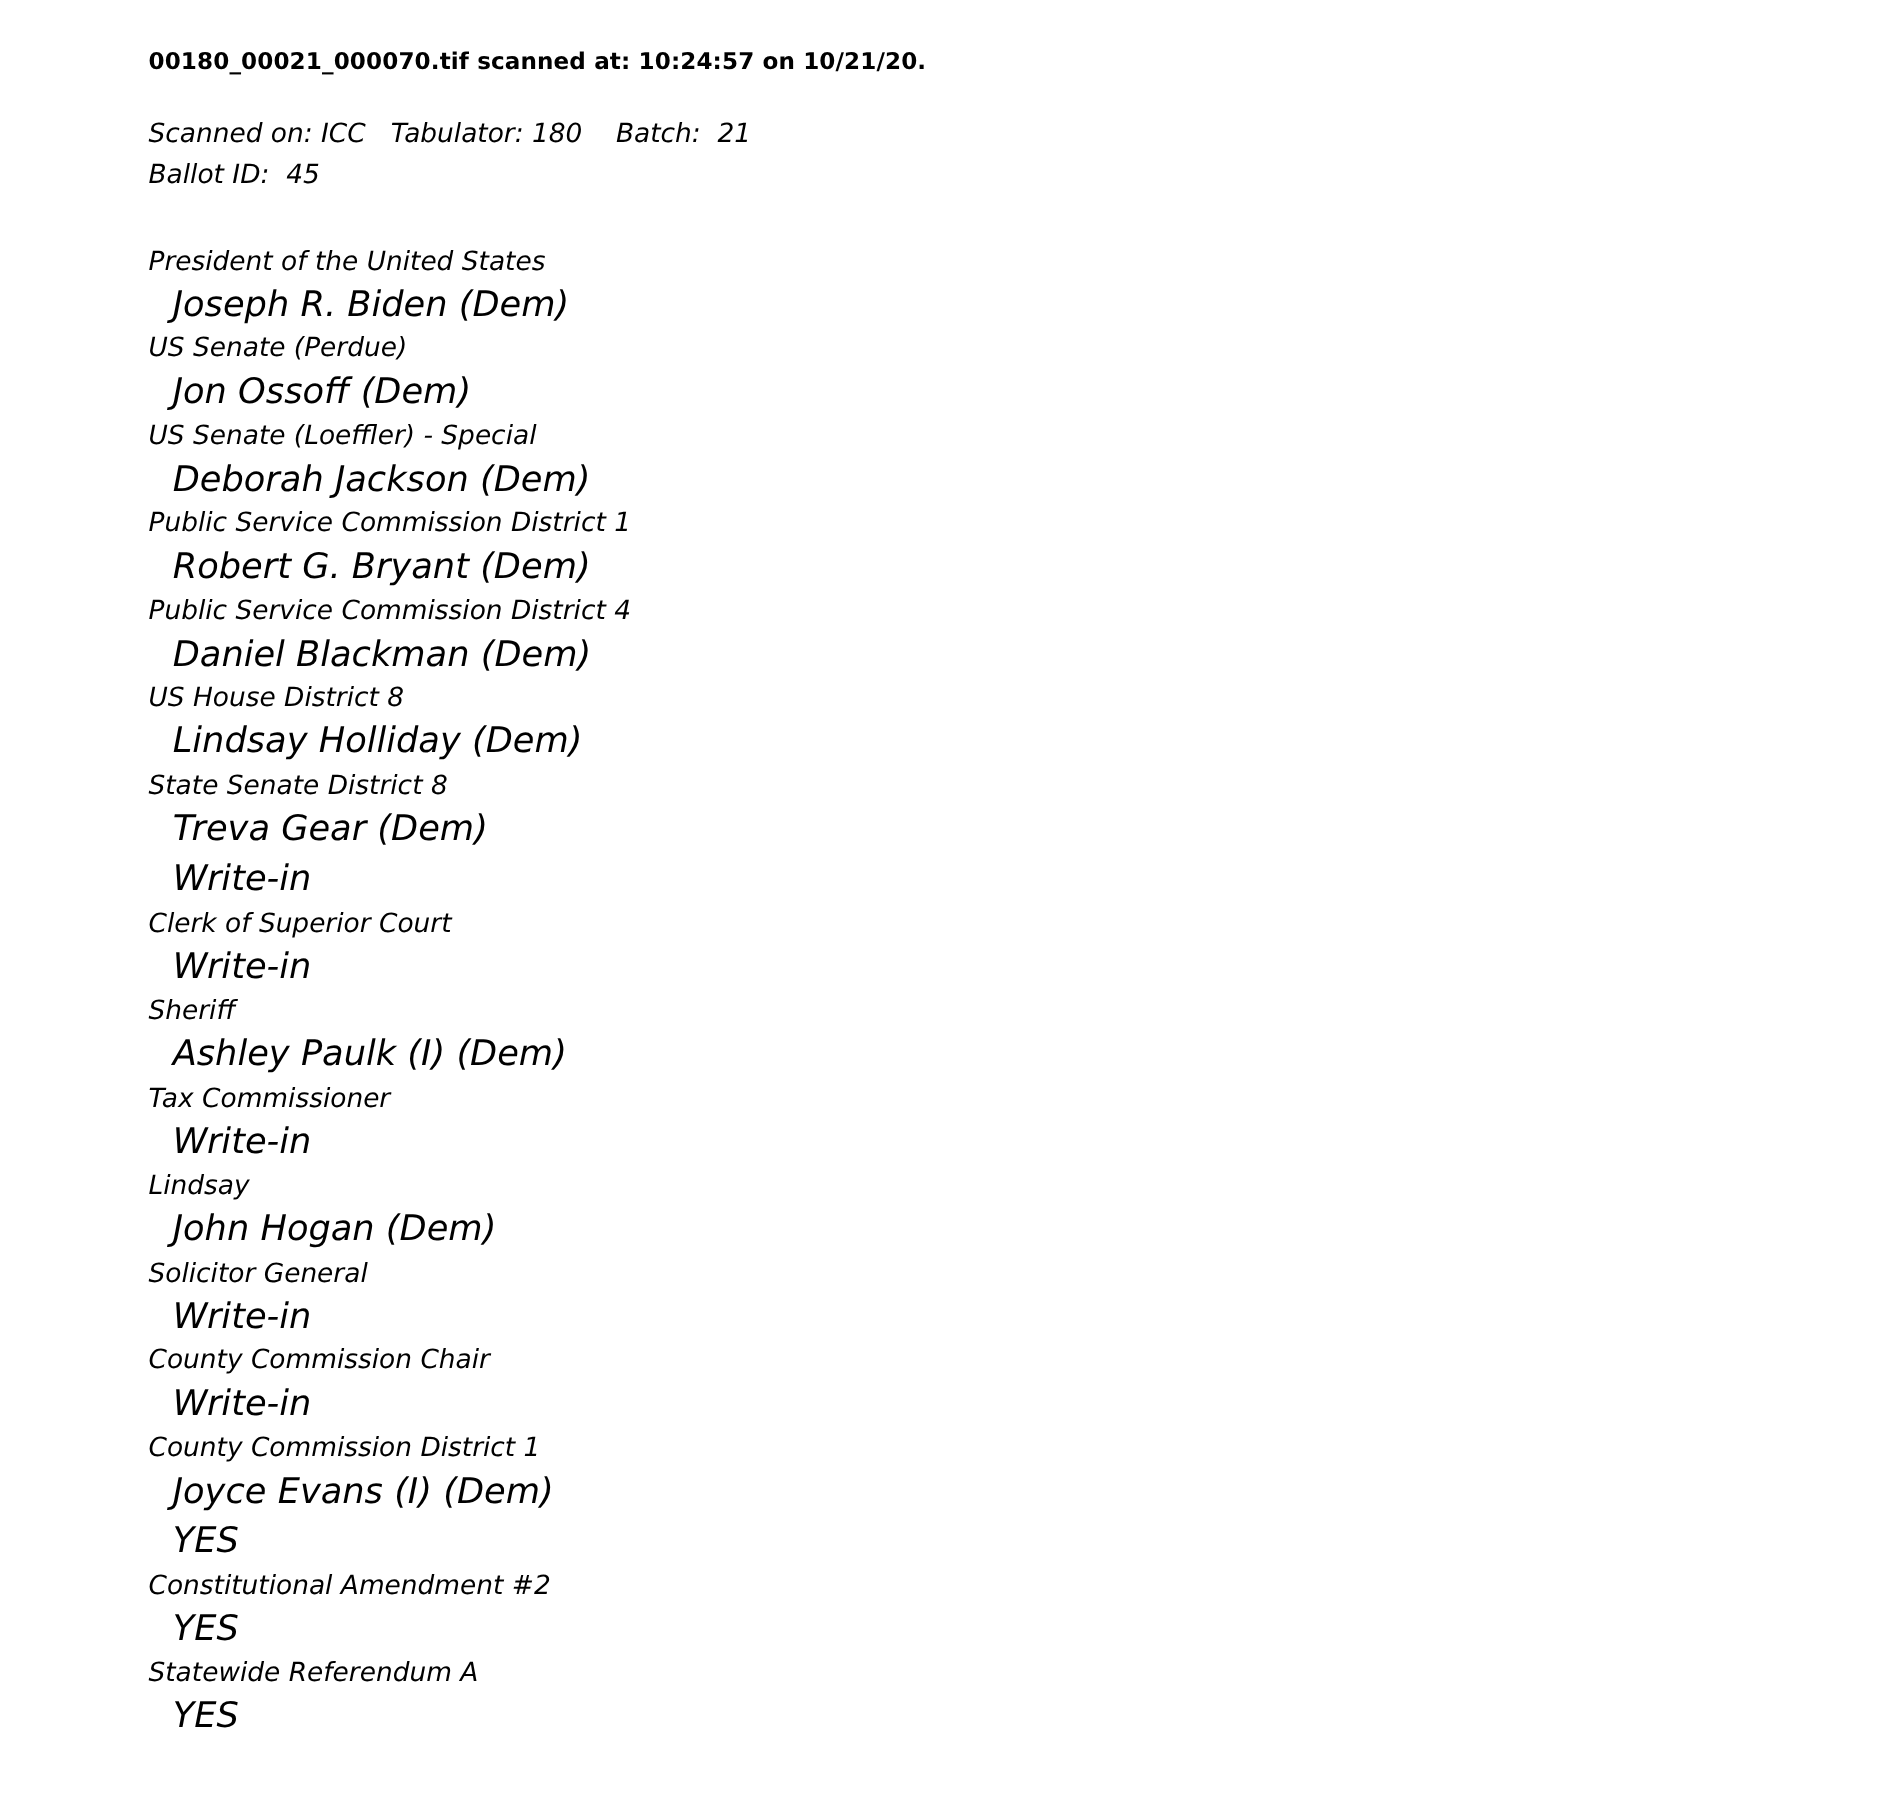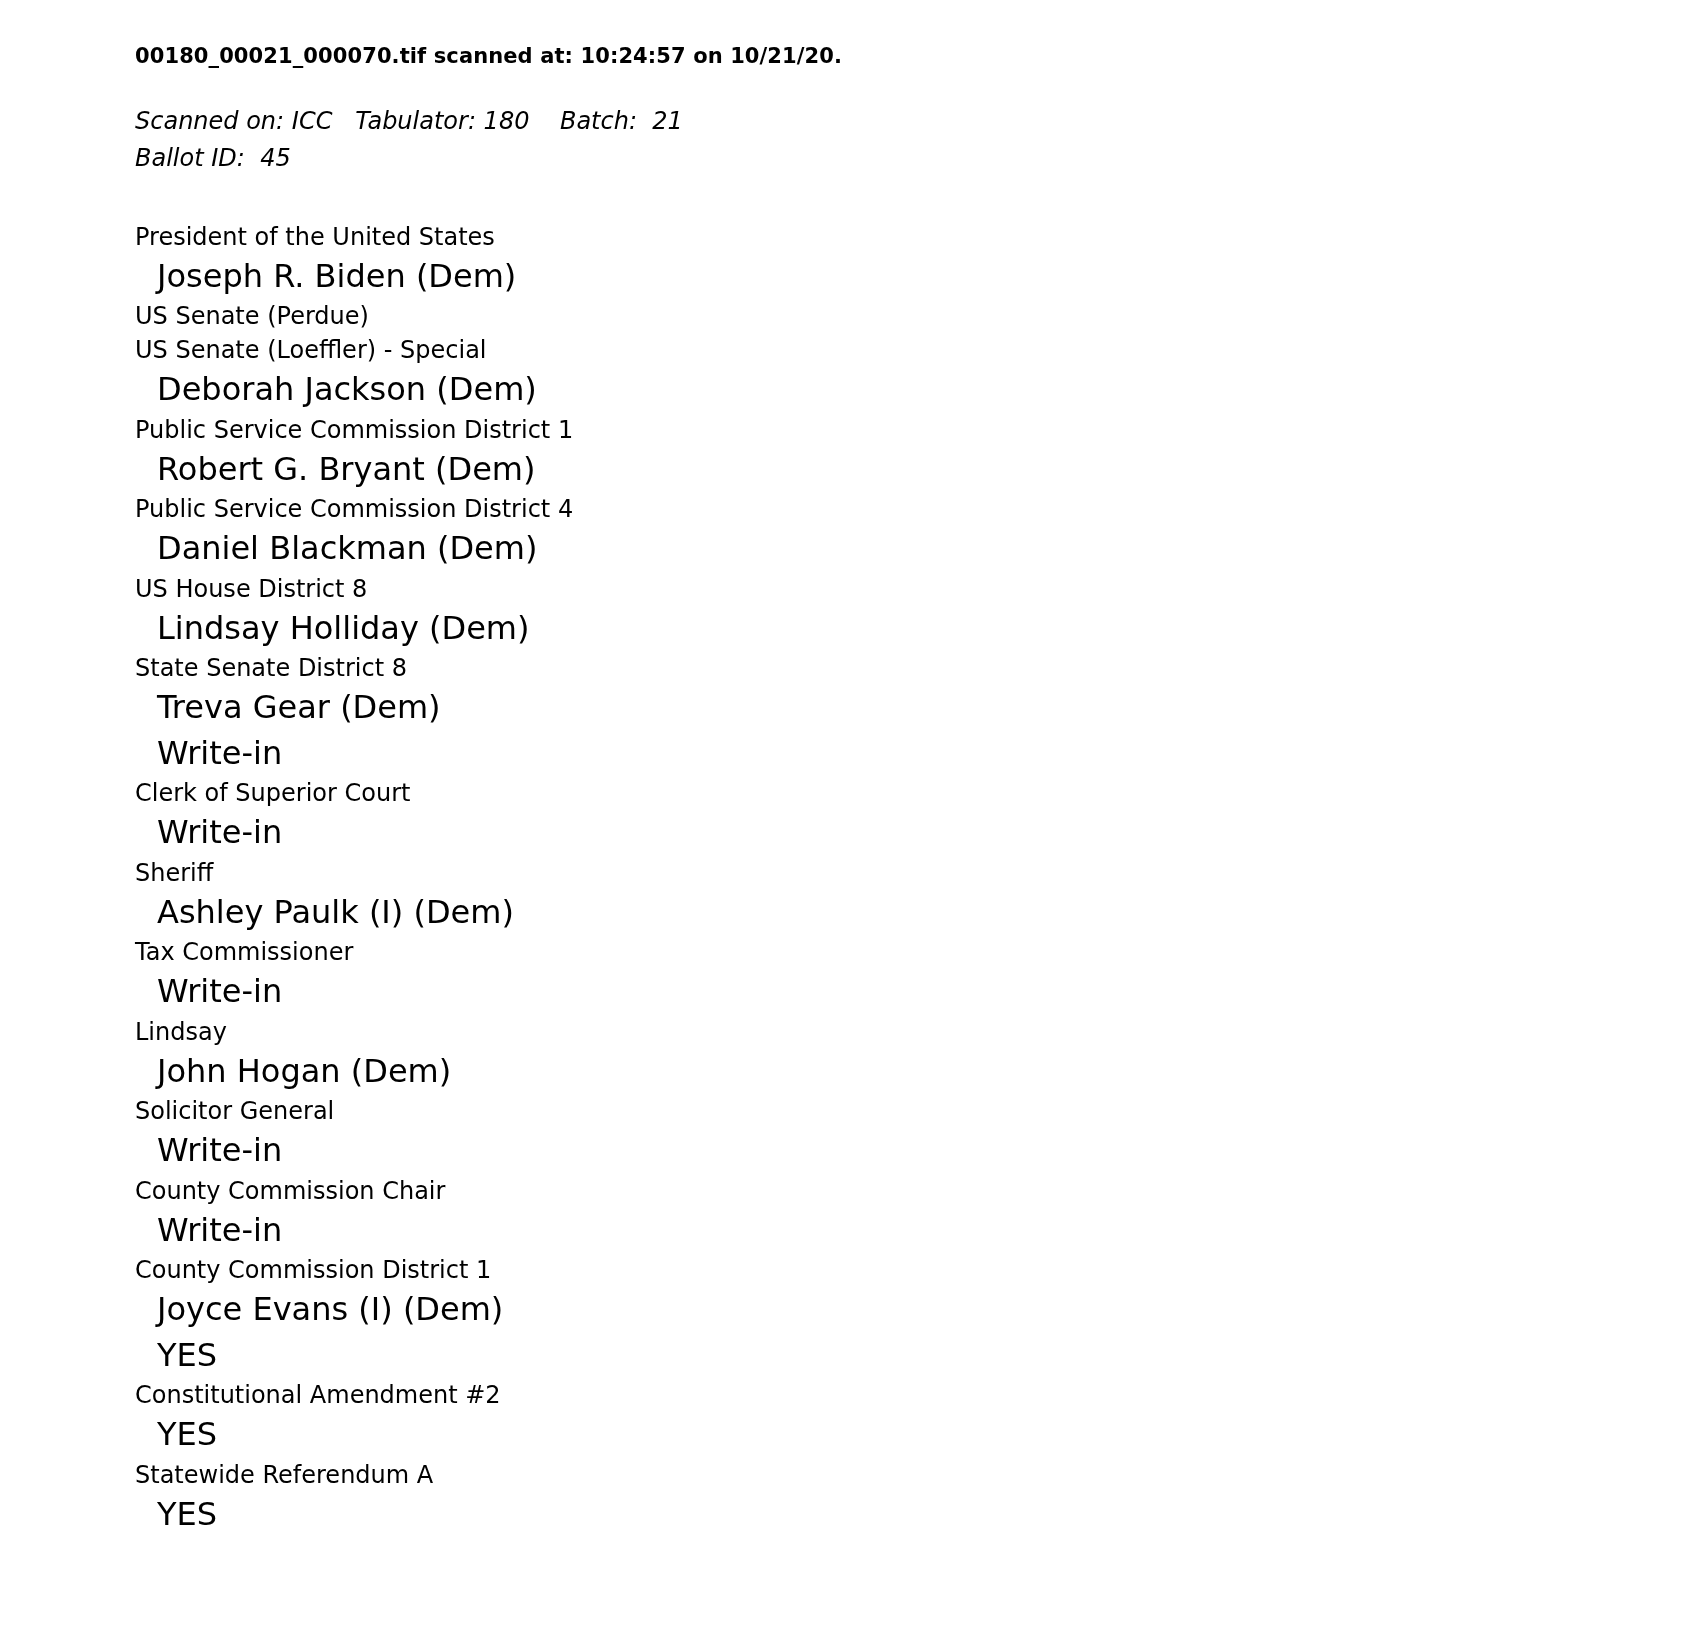--- a/index.html
+++ b/index.html
@@ -35,20 +35,21 @@
     white-space: pre;
   }
   .contest-list {
     margin: 0;
     padding: 0;
     list-style: none;
   }
   .contest {
     margin: 0;
     padding: 0;
+    font-style: italic;
   }
   .contest-title {
     font-size: 24px;
     line-height: 1.42;
     white-space: pre;
   }
   .contest-choice {
     font-size: 32px;
     line-height: 1.42;
     padding-left: 22px;
@@ -69,20 +70,21 @@
 
   <ul class="contest-list">
 
     <li class="contest">
       <div class="contest-title">President of the United States</div>
       <div class="contest-choice">Joseph R. Biden (Dem)</div>
     </li>
 
     <li class="contest">
       <div class="contest-title">US Senate (Perdue)</div>
+      <div class="contest-choice">Jon Ossoff (Dem)</div>
     </li>
 
     <li class="contest">
       <div class="contest-title">US Senate (Loeffler) - Special</div>
       <div class="contest-choice">Deborah Jackson (Dem)</div>
     </li>
 
     <li class="contest">
       <div class="contest-title">Public Service Commission District 1</div>
       <div class="contest-choice">Robert G. Bryant (Dem)</div>

